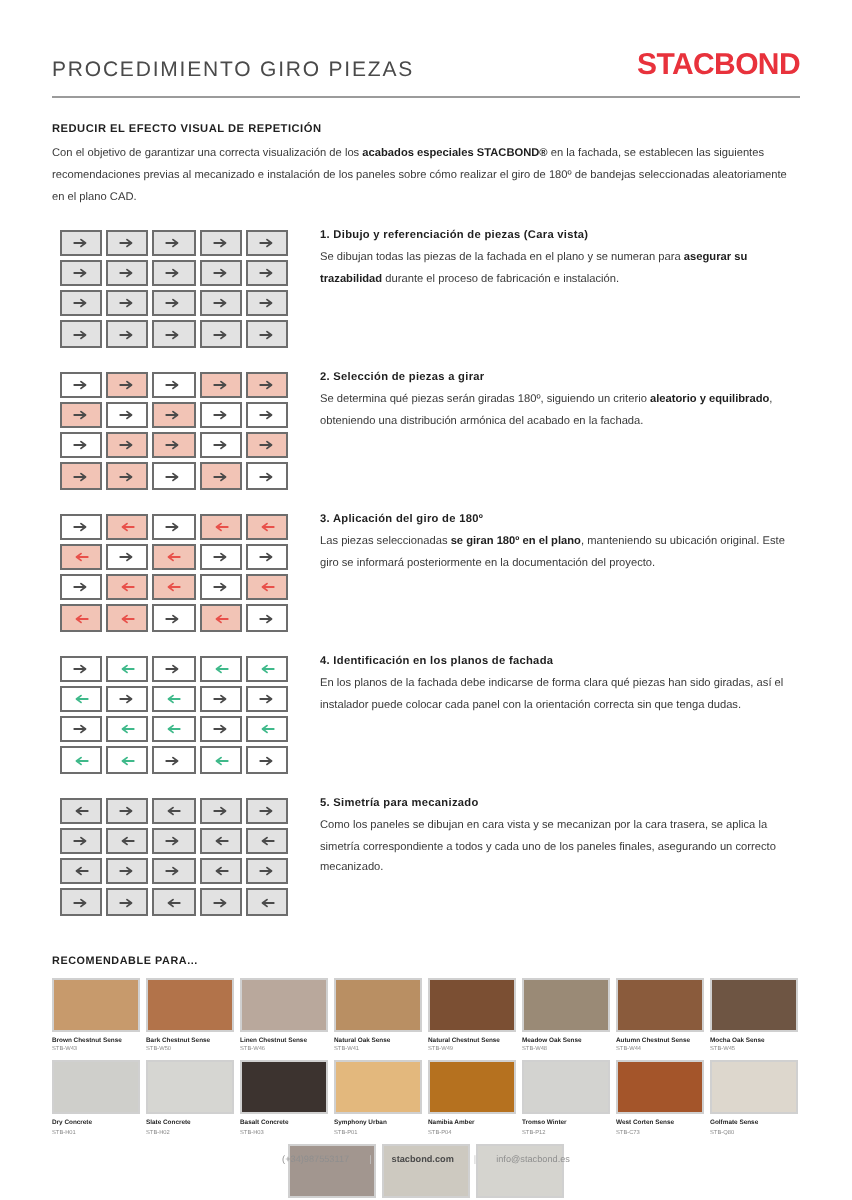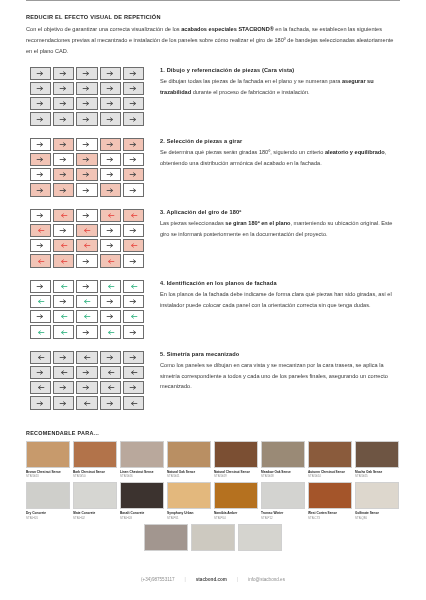--- a/index.html
+++ b/index.html
@@ -87,20 +87,24 @@
     gap: 10px; font-size: 4.6px; color: #8f8f8f;
   }
   .footer .sep { color: #c5c5c5; }
   .footer .site { font-weight: 700; color: #4a4a4a; }
 </style>
 </head>
 <body>
 
 <div class="page">
 
+  <div class="header">
+    <div class="doc-title">PROCEDIMIENTO GIRO PIEZAS</div>
+    <div class="brand">STACBOND</div>
+  </div>
   <div class="header-rule"></div>
 
   <div>
     <div class="intro-title">REDUCIR EL EFECTO VISUAL DE REPETICIÓN</div>
     <div class="intro-body">
       <span>Con el objetivo de garantizar una correcta visualización de los </span><b>acabados especiales STACBOND®</b><span> en la fachada, se establecen las siguientes recomendaciones previas al mecanizado e instalación de los paneles sobre cómo realizar el giro de 180º de bandejas seleccionadas aleatoriamente en el plano CAD.</span>
     </div>
   </div>
 
   <div class="content">

